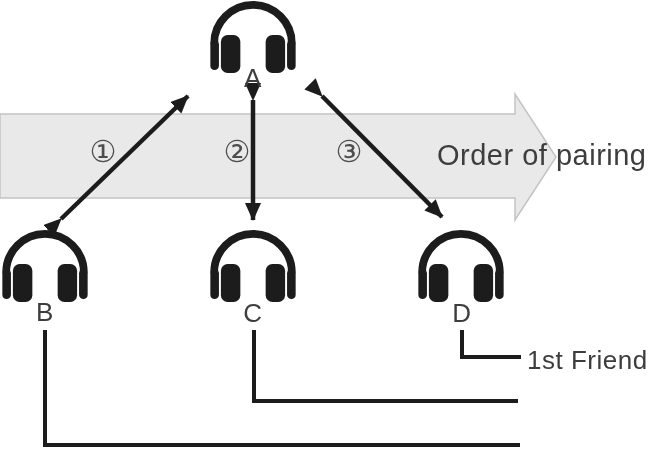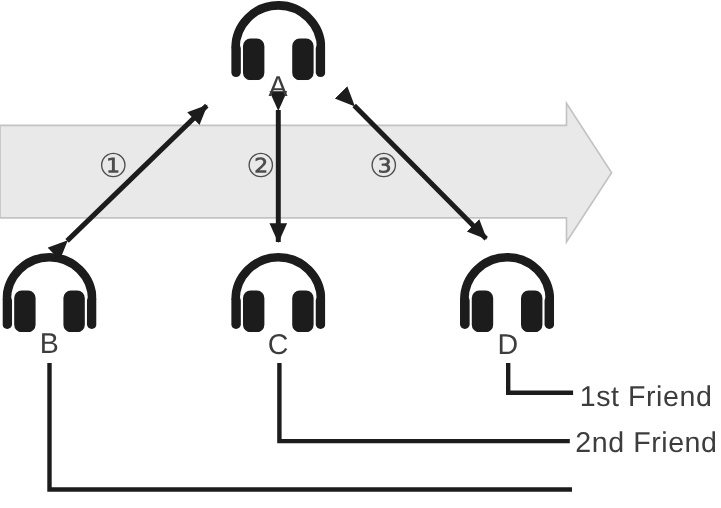--- a/index.html
+++ b/index.html
@@ -78,17 +78,17 @@
 
   <div class="node-label" style="left:210px;top:65px;width:86px">A</div>
   <div class="node-label" style="left:2px;top:299px;width:86px">B</div>
   <div class="node-label" style="left:210px;top:300px;width:86px">C</div>
   <div class="node-label" style="left:419px;top:300px;width:86px">D</div>
 
   <div class="step-num" style="left:83px;top:137px">①</div>
   <div class="step-num" style="left:217px;top:137px">②</div>
   <div class="step-num" style="left:329px;top:137px">③</div>
 
+  <div class="order-label" style="left:437px;top:141px">Order of pairing</div>
 
   <div class="legend-label" style="left:527px;top:347px">1st Friend</div>
-  <div class="legend-label" style="left:523px;top:389px">2nd Friend</div>
 
 </div>
 
 </body></html>

